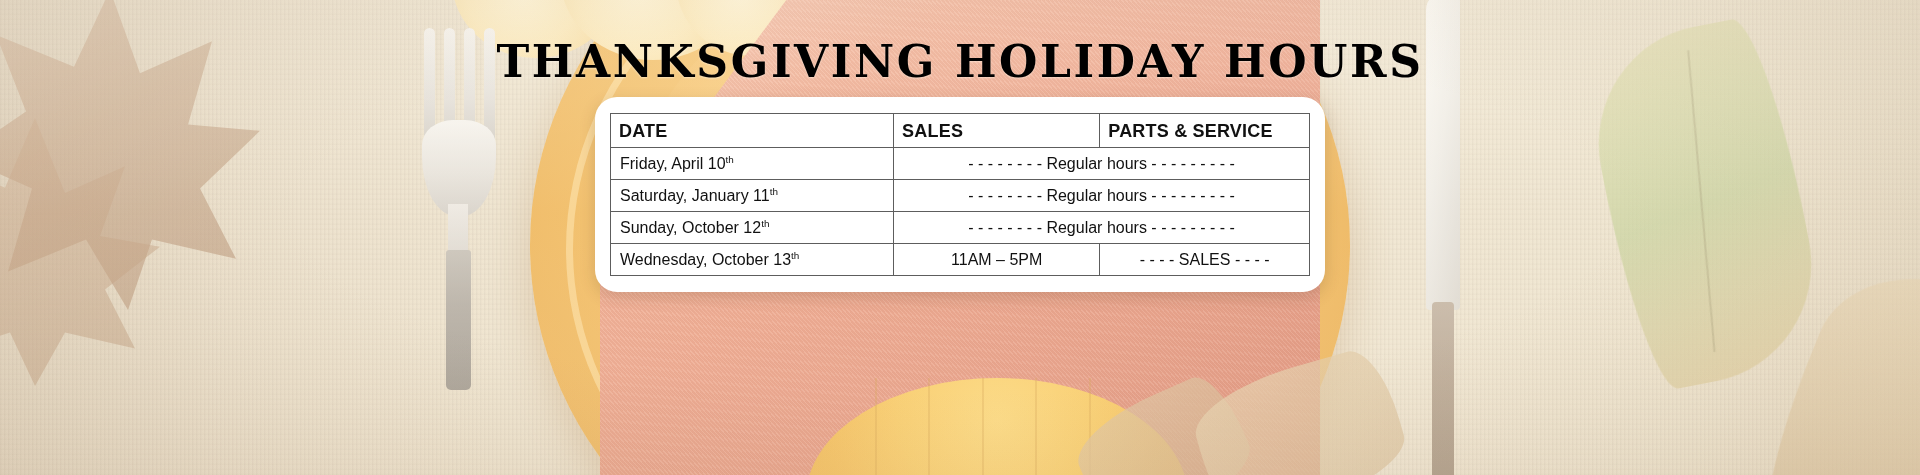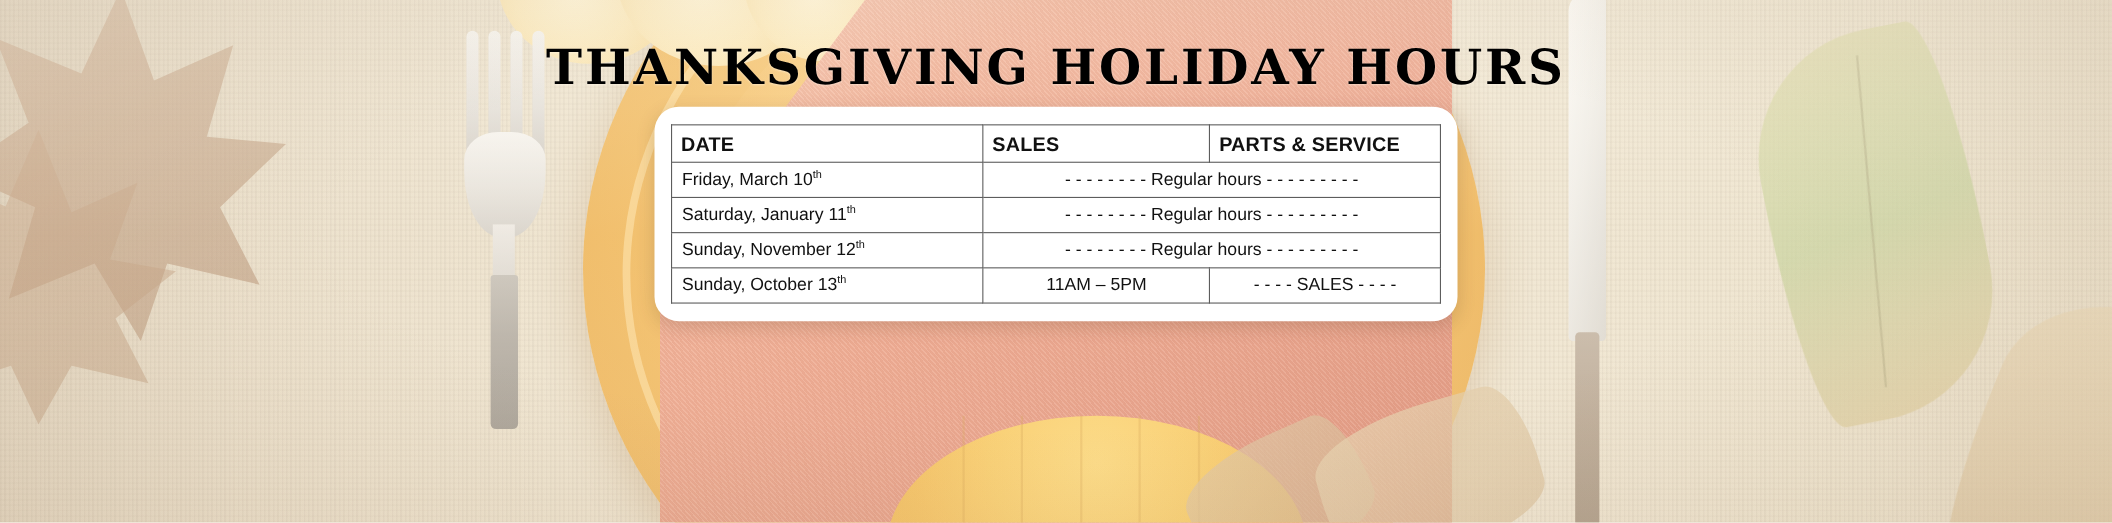--- a/index.html
+++ b/index.html
@@ -392,42 +392,42 @@
           <tr>
             <th>DATE</th>
             <th>SALES</th>
             <th>PARTS &amp; SERVICE</th>
           </tr>
         </thead>
         <tbody>
 
           <tr>
             <td class="date-cell">
-              <span>Friday, March 10</span><sup>th</sup>
+              <span>Friday, April 10</span><sup>th</sup>
             </td>
             <td class="span-cell" colspan="2">- - - - - - - - Regular hours - - - - - - - - -</td>
           </tr>
 
           <tr>
             <td class="date-cell">
               <span>Saturday, January 11</span><sup>th</sup>
             </td>
             <td class="span-cell" colspan="2">- - - - - - - - Regular hours - - - - - - - - -</td>
           </tr>
 
           <tr>
             <td class="date-cell">
-              <span>Sunday, November 12</span><sup>th</sup>
+              <span>Sunday, October 12</span><sup>th</sup>
             </td>
             <td class="span-cell" colspan="2">- - - - - - - - Regular hours - - - - - - - - -</td>
           </tr>
 
           <tr>
             <td class="date-cell">
-              <span>Sunday, October 13</span><sup>th</sup>
+              <span>Wednesday, October 13</span><sup>th</sup>
             </td>
             <td class="val-cell">11AM – 5PM</td>
             <td class="val-cell">- - - - SALES - - - -</td>
           </tr>
 
         </tbody>
       </table>
     </div>
 
   </div>

